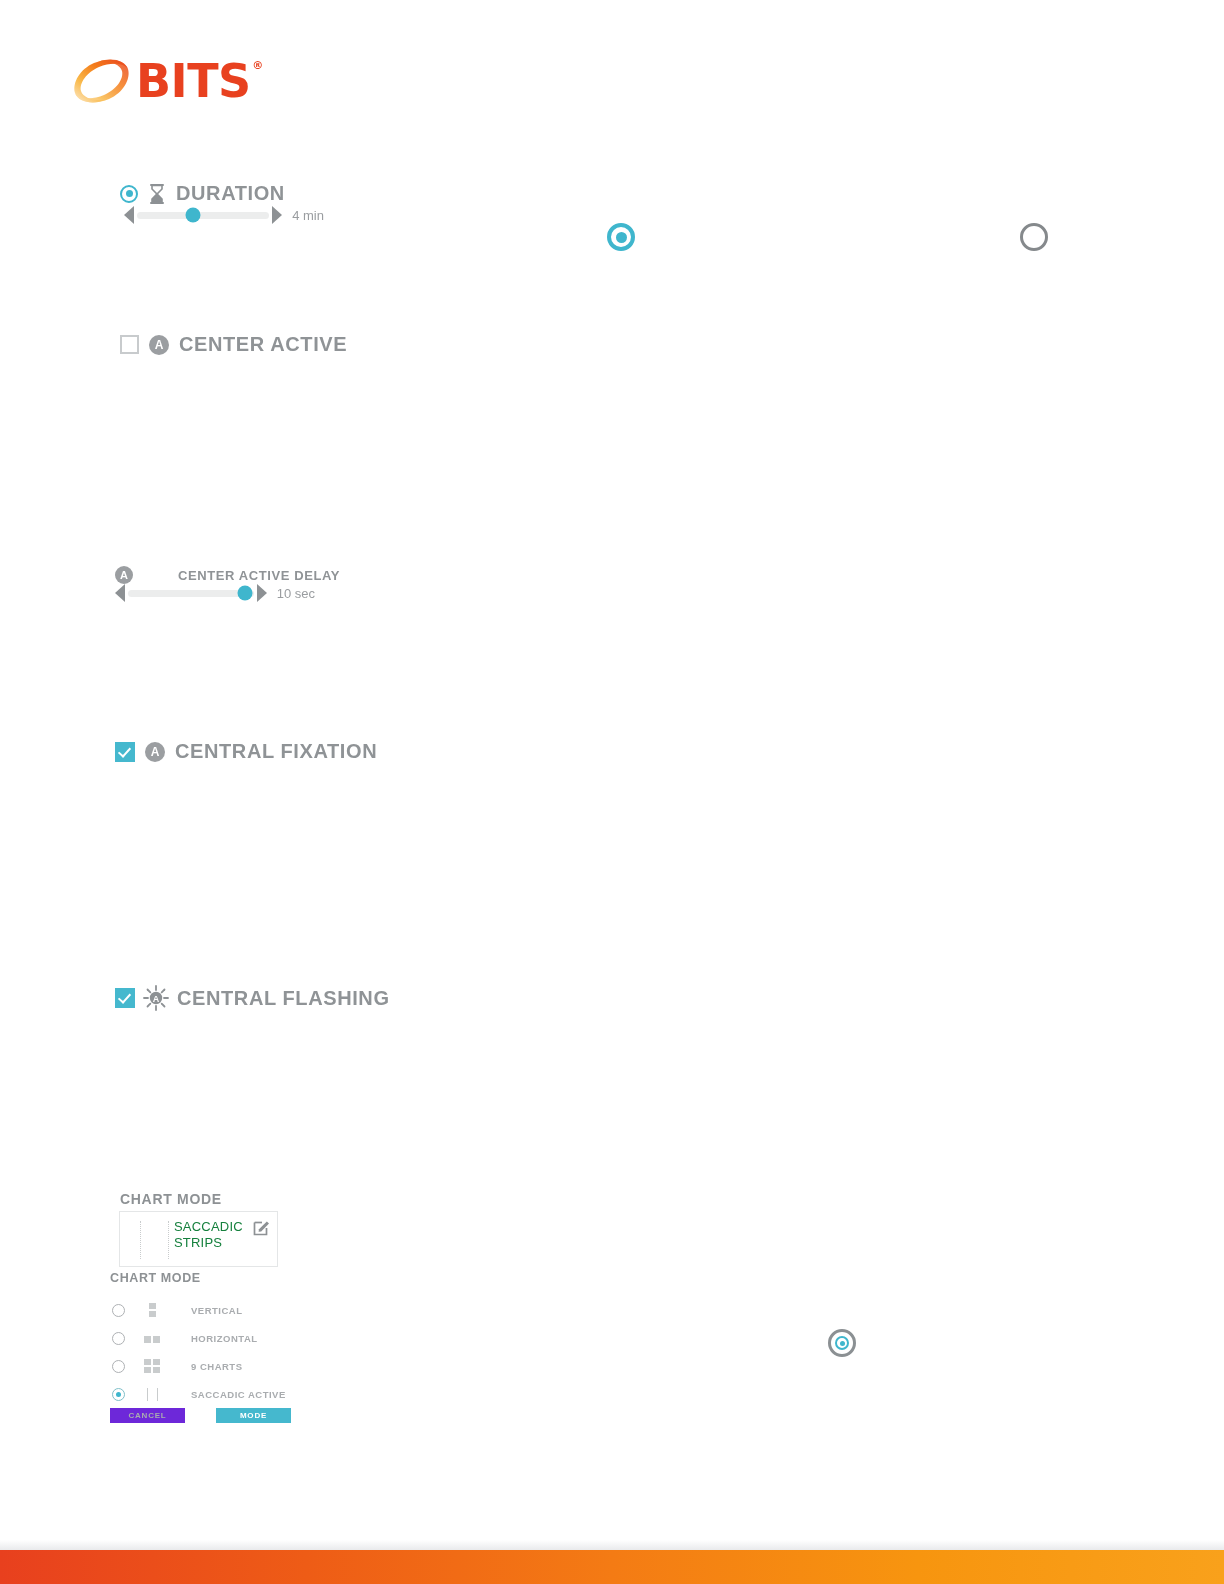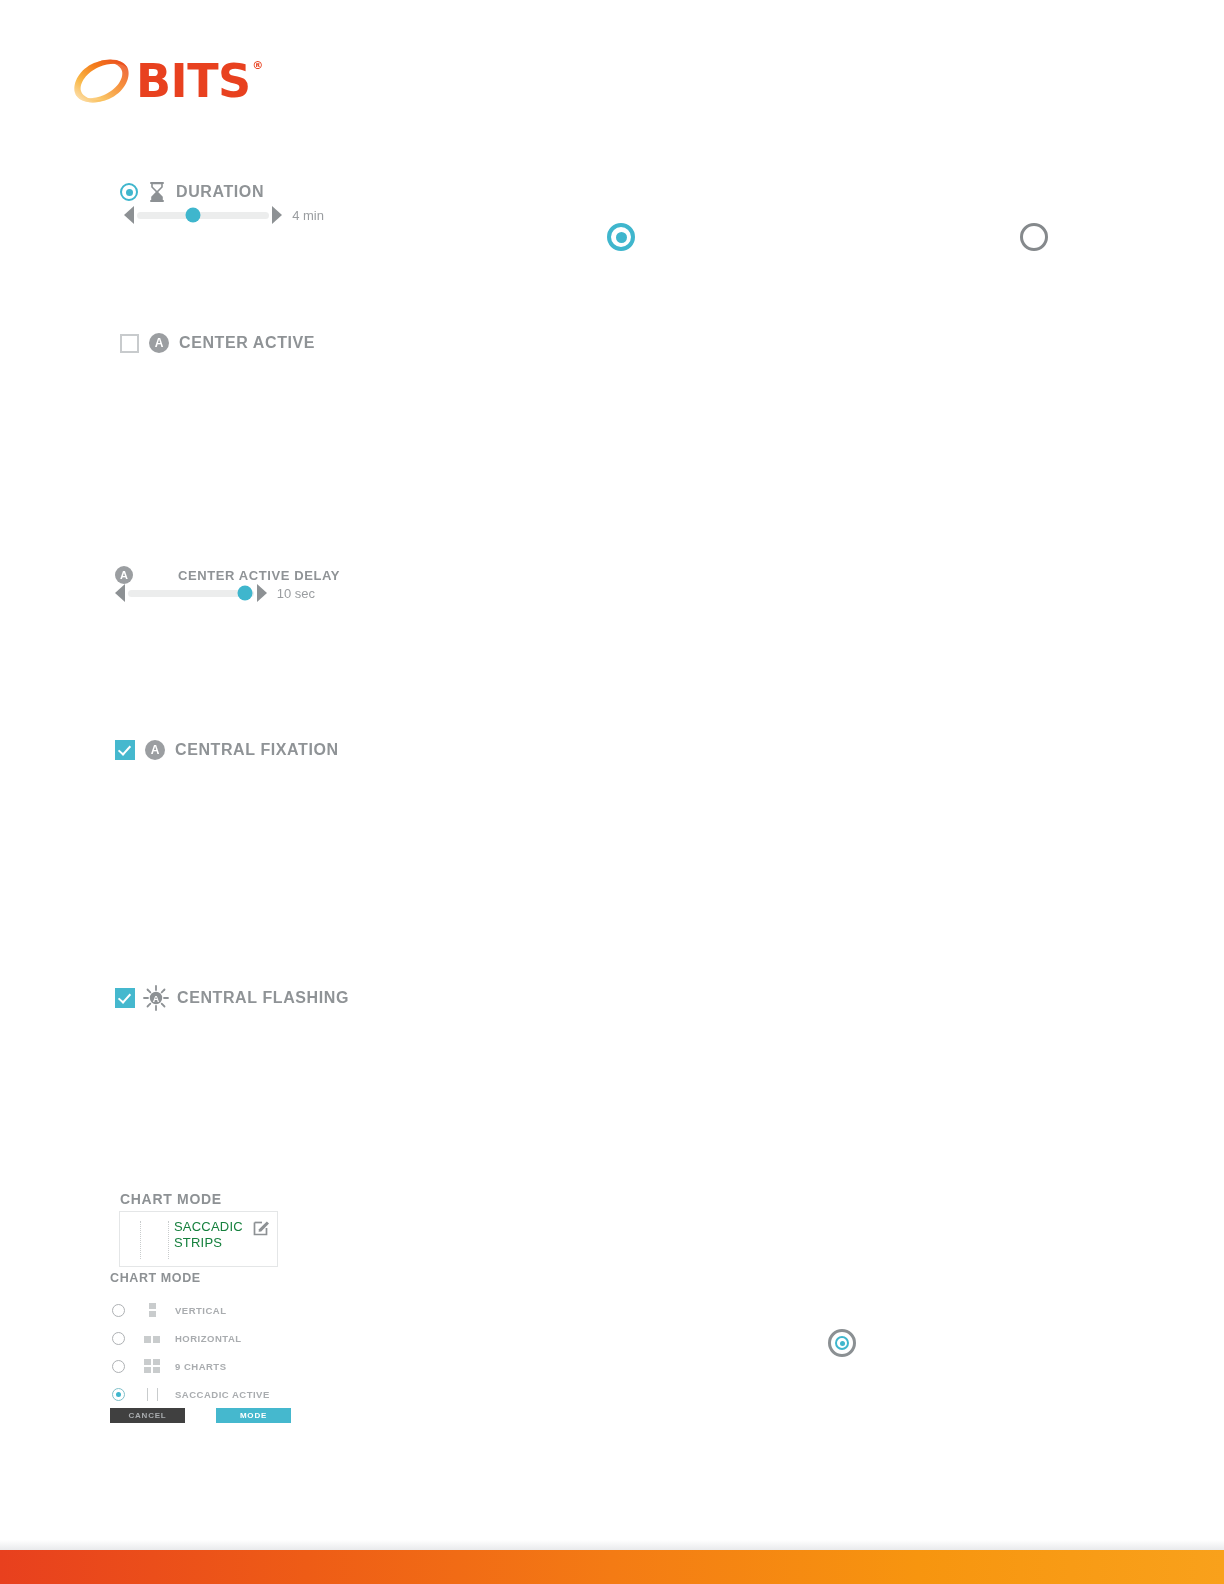--- a/index.html
+++ b/index.html
@@ -45,21 +45,21 @@
     color: #e8411f;
   }
 
   
   .opt-row {
     position: absolute;
     display: flex;
     align-items: center;
   }
   .opt-label {
-    font-size: 16px;
+    font-size: 20px;
     font-weight: bold;
     letter-spacing: 0.6px;
     color: #8f9396;
     white-space: nowrap;
   }
 
   
   .radio-on {
     width: 18px; height: 18px;
     border-radius: 50%;
@@ -310,21 +310,21 @@
   }
   .list-row .glyph {
     width: 30px;
     margin-left: 12px;
     display: flex;
     align-items: center;
     justify-content: center;
     flex: none;
   }
   .list-row .lbl {
-    margin-left: 8px;
+    margin-left: 24px;
     font-size: 9.5px;
     font-weight: bold;
     letter-spacing: 0.5px;
     color: #a9acaf;
     white-space: nowrap;
   }
   .g-sq { background: #c9cccd; display: inline-block; }
   .g-vert { width: 7px; }
   .g-vert .g-sq { width: 7px; height: 6px; display: block; }
   .g-vert .g-sq + .g-sq { margin-top: 2px; }
@@ -352,21 +352,21 @@
     font-size: 8px;
     font-weight: bold;
     letter-spacing: 0.8px;
     box-sizing: border-box;
     cursor: pointer;
   }
   .btn-cancel {
     left: 110px;
     top: 1408px;
     width: 75px;
-    background: #404040;
+    background: #6d28d9;
     color: #a9acaf;
   }
   .btn-done {
     left: 216px;
     top: 1408px;
     width: 75px;
     background: #45b8ce;
     color: #ffffff;
   }
 

